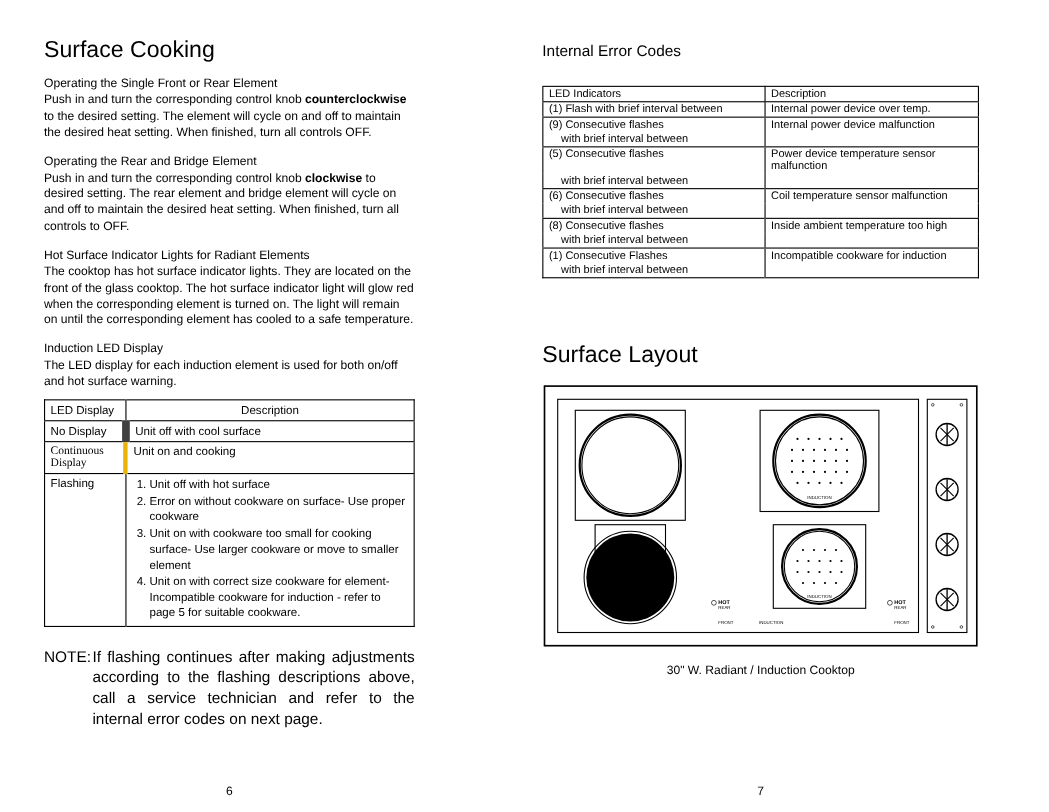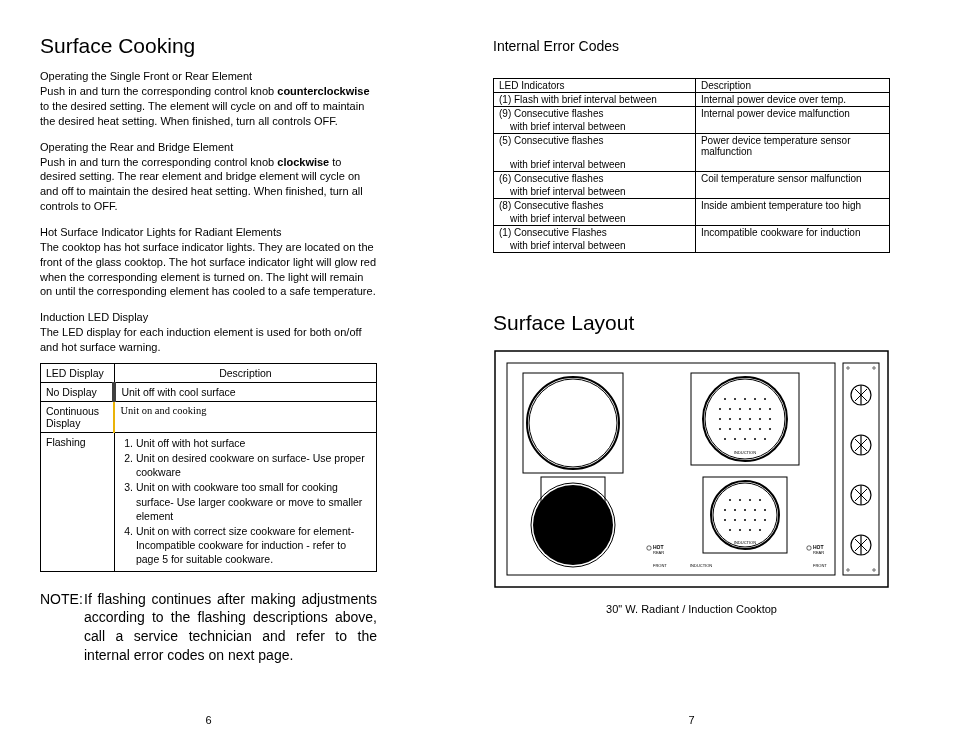--- a/index.html
+++ b/index.html
@@ -58,33 +58,33 @@
     <div class="subhead">Induction LED Display</div>
     <p>The LED display for each induction element is used for both on/off and hot surface warning.</p>
 
     <table class="table-left">
       <tbody>
           <tr>
         <td class="led-col" style="border-right:1px solid #000;border-bottom:1px solid #000;">LED Display</td>
         <td style="text-align:center;border-bottom:1px solid #000;">Description</td>
       </tr>
       <tr>
-        <td style="border-right:4px solid #404040;border-bottom:1px solid #000;">No Display</td>
+        <td style="border-right:7px solid #404040;border-bottom:1px solid #000;">No Display</td>
         <td style="border-bottom:1px solid #000;">Unit off with cool surface</td>
       </tr>
       <tr>
-        <td style="border-right:2px solid #eab308;border-bottom:1px solid #000;">Continuous Display</td>
-        <td style="border-bottom:1px solid #000;font-family:Liberation Serif, serif;">Unit on and cooking</td>
+        <td style="border-right:4px solid #eab308;border-bottom:1px solid #000;font-family:Liberation Serif, serif;">Continuous Display</td>
+        <td style="border-bottom:1px solid #000;">Unit on and cooking</td>
       </tr>
       <tr>
         <td style="border-right:1px solid #000;vertical-align:top;">Flashing</td>
         <td>
           <ol class="flashlist">
             <li>Unit off with hot surface</li>
-            <li>Unit on desired cookware on surface- Use proper cookware</li>
+            <li>Error on without cookware on surface- Use proper cookware</li>
             <li>Unit on with cookware too small for cooking surface- Use larger cookware or move to smaller element</li>
             <li>Unit on with correct size cookware for element- Incompatible cookware for induction - refer to page 5 for suitable cookware.</li>
           </ol>
         </td>
       </tr>
     </tbody>
       </table>
 
     <div class="note">
       <div class="note-label">NOTE:</div>

